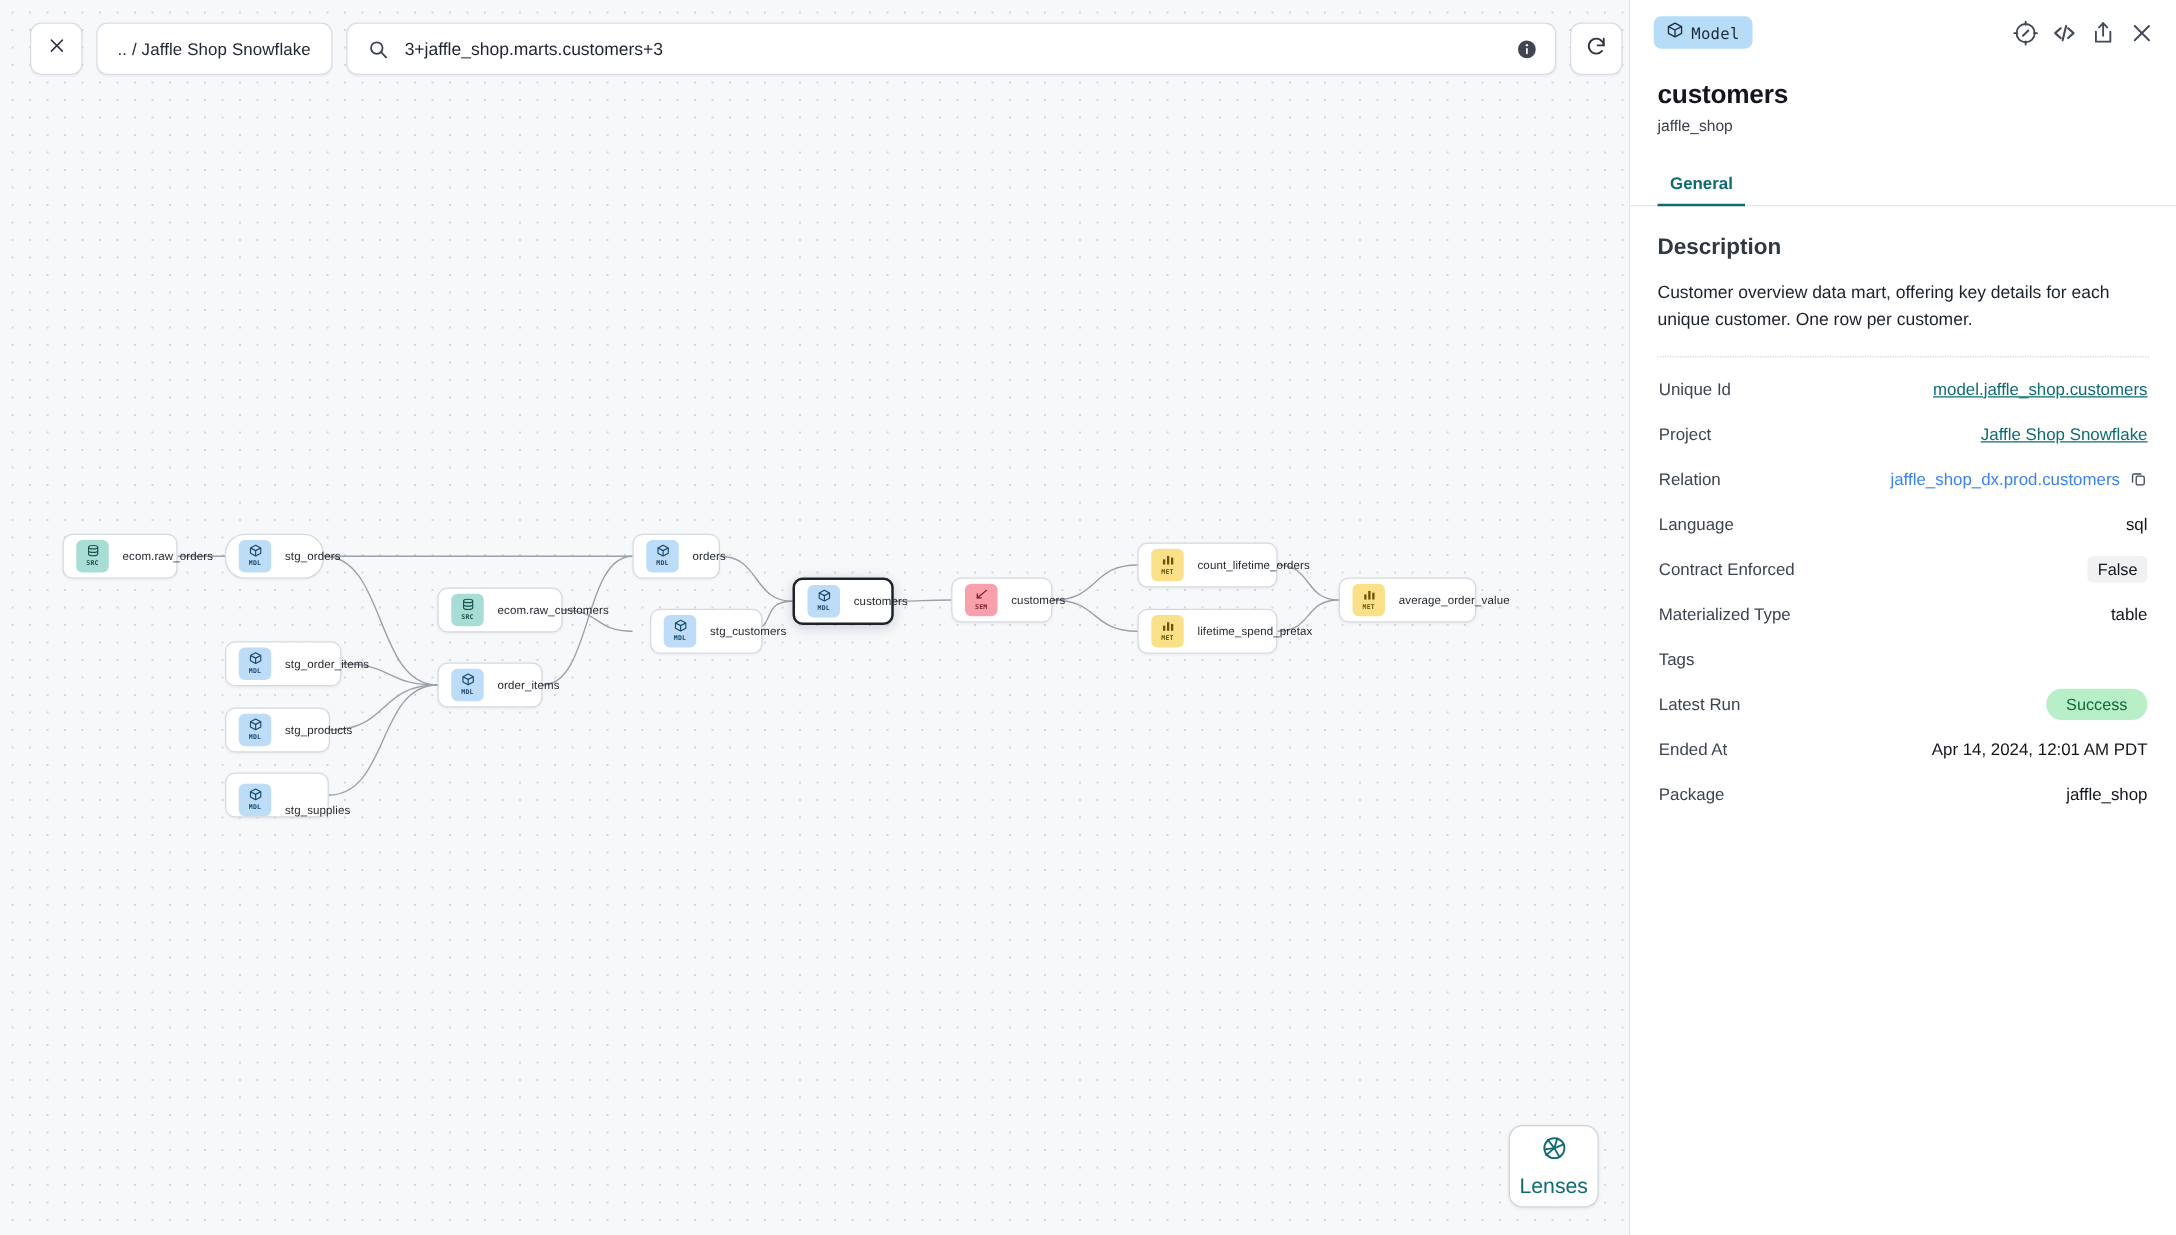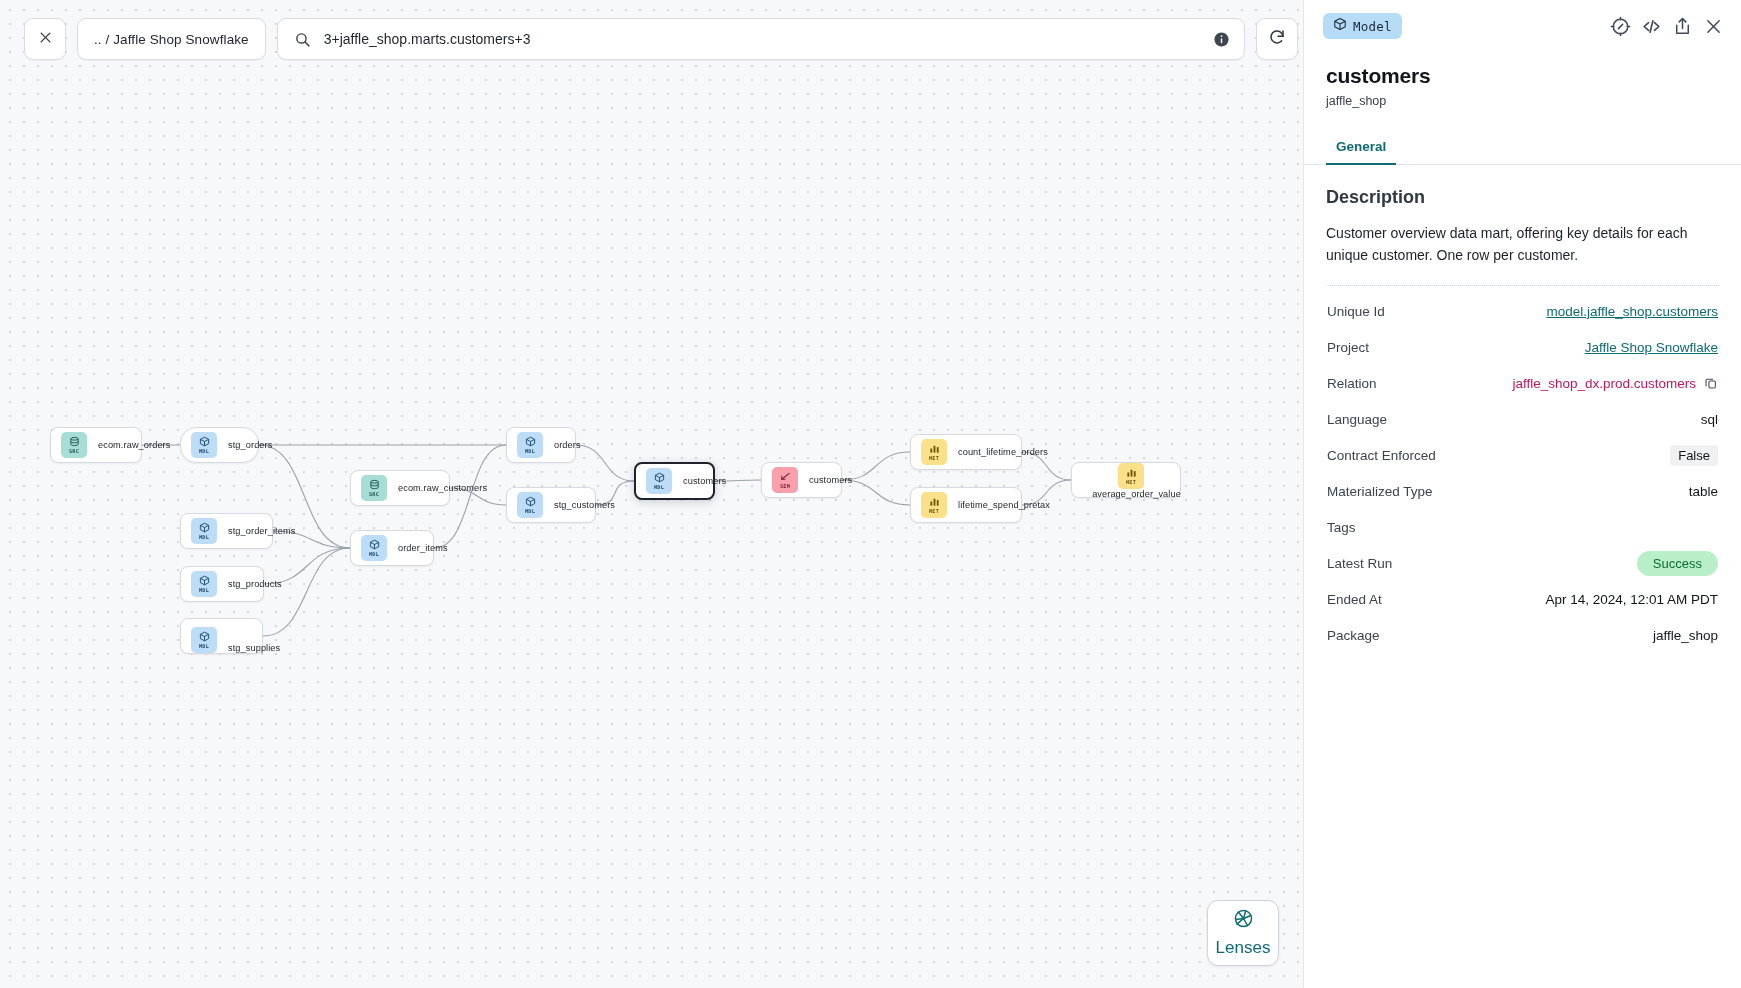--- a/index.html
+++ b/index.html
@@ -366,21 +366,21 @@
           <div class="node" style="left: 506px; top: 427px; width: 70px; height: 36px;">
             <div class="badge mdl">
               <span class="gl"><svg viewBox="0 0 24 24" width="11" height="11" fill="none" stroke="currentColor" stroke-width="2" stroke-linejoin="round">
                   <path d="M12 2.6 21 7.3v9.4L12 21.4 3 16.7V7.3z"></path>
                   <path d="M3 7.3 12 12l9-4.7M12 12v9.4"></path>
                 </svg></span>
               <span class="bt">MDL</span>
             </div>
             <div class="nlabel">orders</div>
           </div>
-          <div class="node" style="left: 506px; top: 487px; width: 90px; height: 36px;">
+          <div class="node" style="left: 520px; top: 487px; width: 90px; height: 36px;">
             <div class="badge mdl">
               <span class="gl"><svg viewBox="0 0 24 24" width="11" height="11" fill="none" stroke="currentColor" stroke-width="2" stroke-linejoin="round">
                   <path d="M12 2.6 21 7.3v9.4L12 21.4 3 16.7V7.3z"></path>
                   <path d="M3 7.3 12 12l9-4.7M12 12v9.4"></path>
                 </svg></span>
               <span class="bt">MDL</span>
             </div>
             <div class="nlabel">stg_customers</div>
           </div>
           <div class="node selected" style="left: 634px; top: 462px; width: 81px; height: 38px;">
@@ -418,21 +418,21 @@
             <div class="badge met">
               <span class="gl"><svg viewBox="0 0 24 24" width="11" height="11" fill="currentColor">
                   <rect x="3" y="12" width="4" height="9"></rect>
                   <rect x="10" y="6" width="4" height="15"></rect>
                   <rect x="17" y="9" width="4" height="12"></rect>
                 </svg></span>
               <span class="bt">MET</span>
             </div>
             <div class="nlabel">lifetime_spend_pretax</div>
           </div>
-          <div class="node" style="left: 1071px; top: 462px; width: 110px; height: 36px; flex-direction: column;">
+          <div class="node" style="left: 1071px; top: 462px; width: 110px; height: 36px;">
             <div class="badge met">
               <span class="gl"><svg viewBox="0 0 24 24" width="11" height="11" fill="currentColor">
                   <rect x="3" y="12" width="4" height="9"></rect>
                   <rect x="10" y="6" width="4" height="15"></rect>
                   <rect x="17" y="9" width="4" height="12"></rect>
                 </svg></span>
               <span class="bt">MET</span>
             </div>
             <div class="nlabel">average_order_value</div>
           </div>
@@ -520,21 +520,21 @@
             <div class="field-key">Unique Id</div>
             <div class="field-val link">model.jaffle_shop.customers</div>
           </div>
           <div class="field-row">
             <div class="field-key">Project</div>
             <div class="field-val link">Jaffle Shop Snowflake</div>
           </div>
           <div class="field-row">
             <div class="field-key">Relation</div>
             <div class="field-val">
-              <span style="color: #be185d;">jaffle_shop_dx.prod.customers</span>
+              <span style="color: #3b82f6;">jaffle_shop_dx.prod.customers</span>
               <span class="copy-icon"><svg viewBox="0 0 24 24" fill="none" stroke="currentColor" stroke-width="1.8" stroke-linejoin="round">
                   <rect x="8.5" y="8.5" width="11" height="12" rx="2"></rect>
                   <path d="M15.5 5.5h-10a2 2 0 0 0-2 2v10"></path>
                 </svg></span>
             </div>
           </div>
           <div class="field-row">
             <div class="field-key">Language</div>
             <div class="field-val">sql</div>
           </div>

